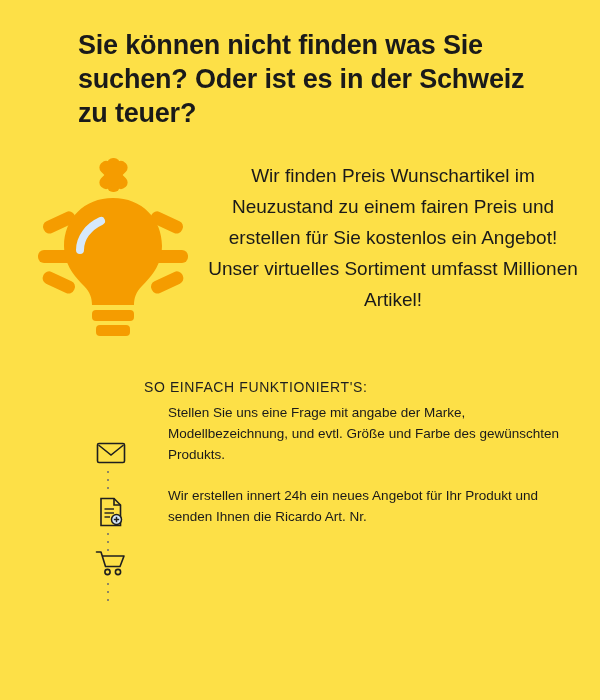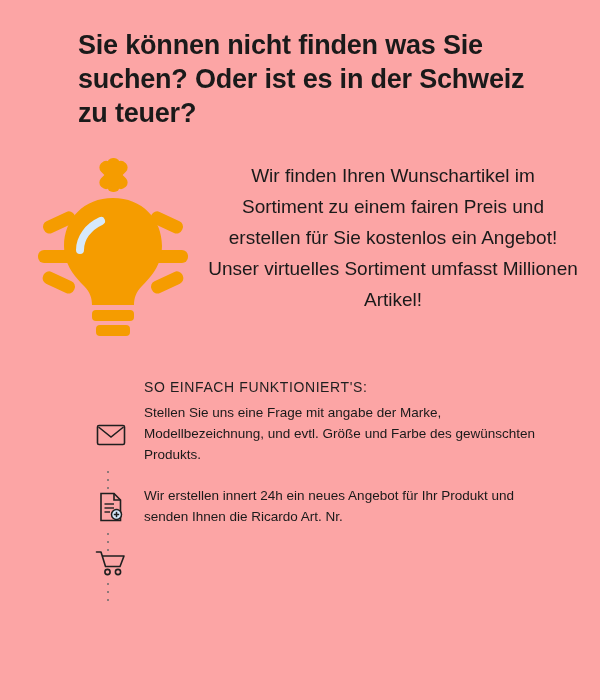--- a/index.html
+++ b/index.html
@@ -7,21 +7,21 @@
     width: 600px;
     height: 700px;
     background: #d6e9fb;
     font-family: "Liberation Sans", sans-serif;
     overflow: hidden;
   }
   .page {
     position: relative;
     width: 600px;
     height: 700px;
-    background: #fca5a5;
+    background: #fde047;
   }
 
   
   .headline {
     position: absolute;
     left: 78px;
     top: 28px;
     width: 470px;
     font-size: 27px;
     line-height: 34px;
@@ -63,22 +63,23 @@
   }
   .steps {
     position: absolute;
     left: 82px;
     top: 402px;
     width: 500px;
   }
   .step {
     position: relative;
     display: flex;
-    align-items: center;
+    align-items: flex-end;
     margin-bottom: 12px;
+    gap: 24px;
   }
   .step-icon {
     width: 58px;
     min-width: 58px;
     display: flex;
     justify-content: center;
     padding-top: 2px;
   }
   .step-text {
     font-size: 13.5px;
@@ -117,21 +118,21 @@
 
         <path d="M91 40 C62 40 42 61 42 88 C42 106 52 118 62 128 C68 134 70 140 70 147 L112 147 C112 140 114 134 120 128 C130 118 140 106 140 88 C140 61 120 40 91 40 Z"></path>
         <rect x="70" y="152" width="42" height="11" rx="4"></rect>
         <rect x="74" y="167" width="34" height="11" rx="4"></rect>
 
         <path d="M79 63 C66 69 58 80 58 92" stroke="#d6e9fb" stroke-width="8" fill="none" stroke-linecap="round"></path>
       </g>
     </svg>
   </div>
 
-  <div class="intro">Wir finden Ihren Wunschartikel im Sortiment zu einem fairen Preis und erstellen für Sie kostenlos ein Angebot!  Unser virtuelles Sortiment umfasst Millionen Artikel!</div>
+  <div class="intro">Wir finden Preis Wunschartikel im Neuzustand zu einem fairen Preis und erstellen für Sie kostenlos ein Angebot!  Unser virtuelles Sortiment umfasst Millionen Artikel!</div>
 
   <div class="steps-head">SO EINFACH FUNKTIONIERT'S:</div>
 
   <div class="steps">
 
     <div class="step">
       <div class="step-icon">
         <svg width="30" height="24" viewBox="0 0 30 24" aria-hidden="true">
           <rect x="1.5" y="2.5" width="27" height="19" rx="1.5" fill="none" stroke="#1f1f1f" stroke-width="1.6"></rect>
           <path d="M2.5 4 L15 14 L27.5 4" fill="none" stroke="#1f1f1f" stroke-width="1.6"></path>

